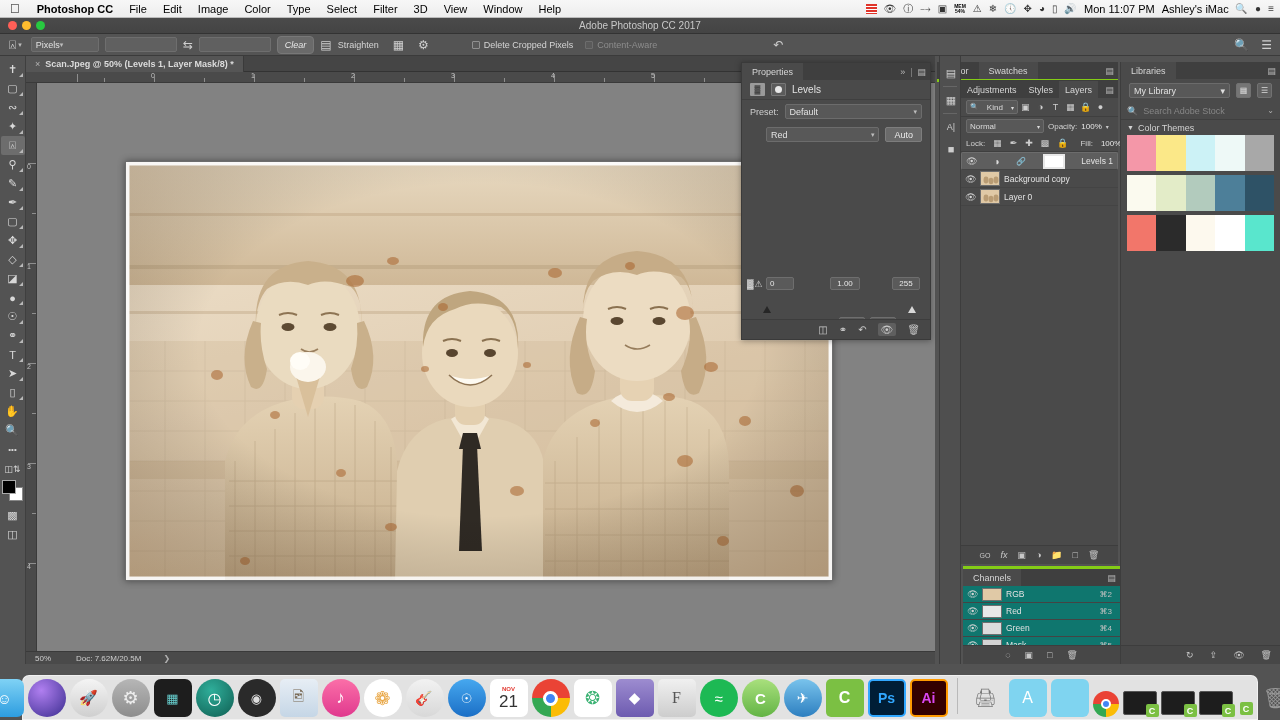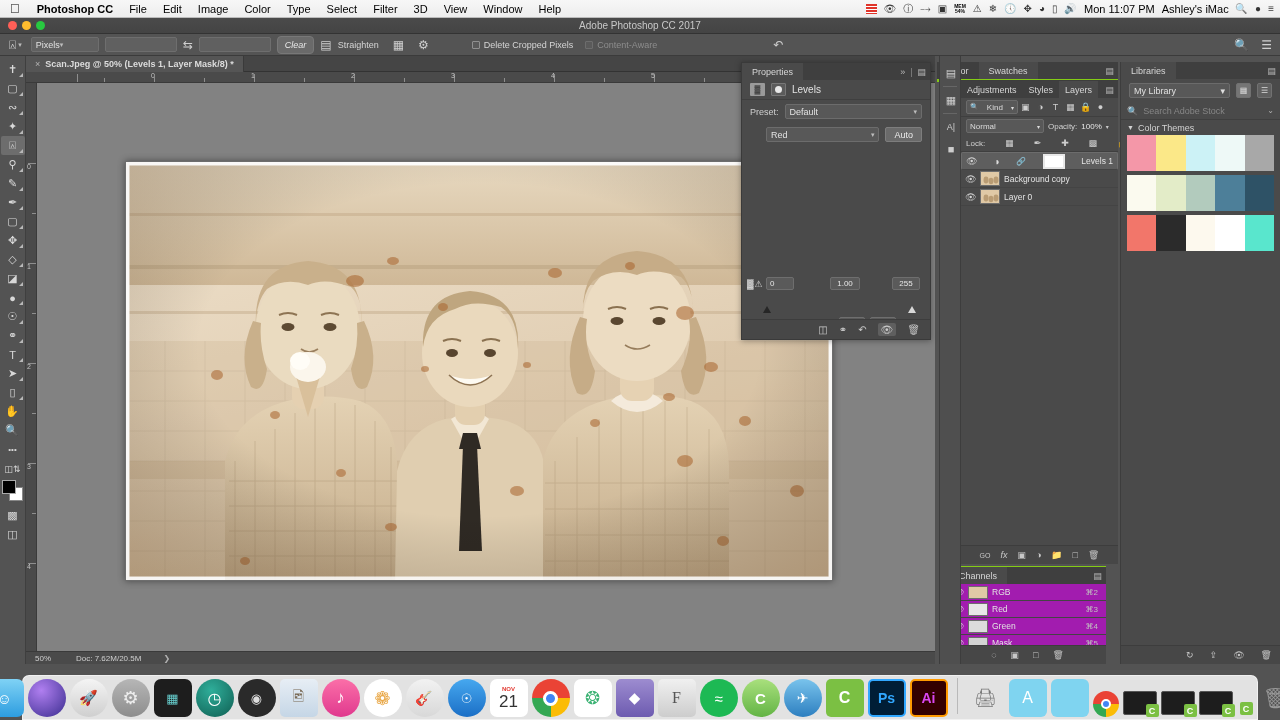--- a/index.html
+++ b/index.html
@@ -159,31 +159,31 @@
   #colorpnl{position:absolute;right:162px;top:62px;width:181px;height:20px;background:#84cc16;z-index:60;}
   
   #layerspnl{position:absolute;right:162px;top:80px;width:157px;height:484px;background:#4a4a4a;z-index:60;border-top:1px solid #3d3d3d;}
   .filterrow{height:19px;display:flex;align-items:center;gap:0px;padding:0 5px;border-bottom:1px solid #3f3f3f;}
   .kindsel{height:14px;width:52px;background:#585858;border:1px solid #6b6b6b;border-radius:2px;display:flex;align-items:center;justify-content:space-between;padding:0 3px;font-size:8px;color:#dcdcdc;}
   .fico{width:15px;text-align:center;font-size:9px;color:#cfcfcf;}
   .modrow{height:18px;display:flex;align-items:center;padding:0 5px;gap:4px;}
   .modsel{height:14px;width:78px;background:#585858;border:1px solid #6b6b6b;border-radius:2px;display:flex;align-items:center;justify-content:space-between;padding:0 3px;font-size:8px;color:#dcdcdc;}
   .opn{font-size:8px;color:#d2d2d2;}
   .opval{font-size:8px;color:#e6e6e6;}
-  .lockrow{height:17px;display:flex;align-items:center;padding:0 5px;gap:20px;border-bottom:1px solid #3f3f3f;}
+  .lockrow{height:17px;display:flex;align-items:center;padding:0 5px;gap:8px;border-bottom:1px solid #3f3f3f;}
   .layer{height:18px;display:flex;align-items:center;gap:4px;padding:0 4px;border-bottom:1px solid #444;}
   .layer.sel{background:#5e5e5e;}
   .eye{width:11px;text-align:center;font-size:9px;color:#d6d6d6;}
   .thumb{width:20px;height:15px;border:1px solid #6e6e6e;background:#d8c0a0;overflow:hidden;}
   .lname{font-size:8.5px;color:#e4e4e4;}
   .maskthumb{width:22px;height:15px;background:#fff;border:2px solid #e8e8e8;}
   .lyr-footer{height:19px;display:flex;align-items:center;justify-content:center;gap:10px;background:#474747;border-top:1px solid #3d3d3d;}
   .lf{font-size:9px;color:#c8c8c8;}
   
-  #channelspnl{position:absolute;right:174px;bottom:56px;width:157px;height:98px;background:#a21caf;z-index:60;border-top:1px solid #84cc16;}
+  #channelspnl{position:absolute;right:160px;bottom:56px;width:157px;height:98px;background:#0f766e;z-index:60;border-top:3px solid #84cc16;}
   .chrow{height:17px;display:flex;align-items:center;gap:4px;padding:0 4px;border-bottom:1px solid #444;}
   .chthumb{width:20px;height:13px;border:1px solid #6e6e6e;}
   .chname{font-size:8.5px;color:#e2e2e2;flex:1;}
   .chkey{font-size:8px;color:#c0c0c0;padding-right:4px;}
   
   #librariespnl{position:absolute;right:0;top:62px;width:160px;bottom:56px;background:#4a4a4a;z-index:60;border-left:1px solid #3d3d3d;}
   .libsel{height:15px;flex:1;background:#585858;border:1px solid #6b6b6b;border-radius:2px;display:flex;align-items:center;justify-content:space-between;padding:0 4px;font-size:9px;color:#e0e0e0;}
   .vwbtn{width:15px;height:15px;background:#606060;border:1px solid #717171;border-radius:2px;display:flex;align-items:center;justify-content:center;font-size:8px;color:#dcdcdc;}
   .vwbtn.on{background:#757575;}
   .searchrow{height:18px;display:flex;align-items:center;gap:5px;padding:0 6px;border-bottom:1px solid #3f3f3f;}

